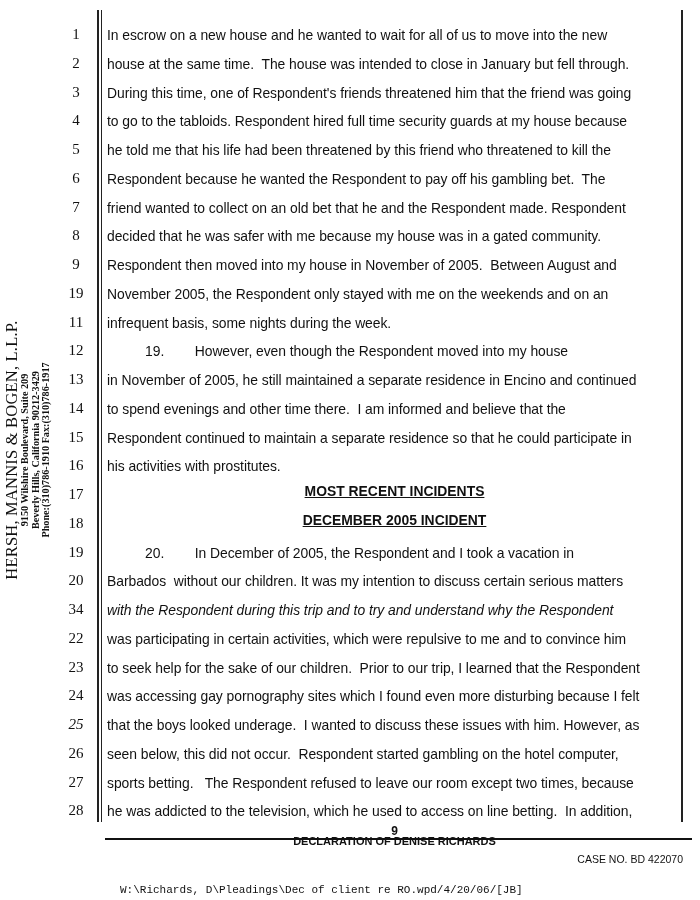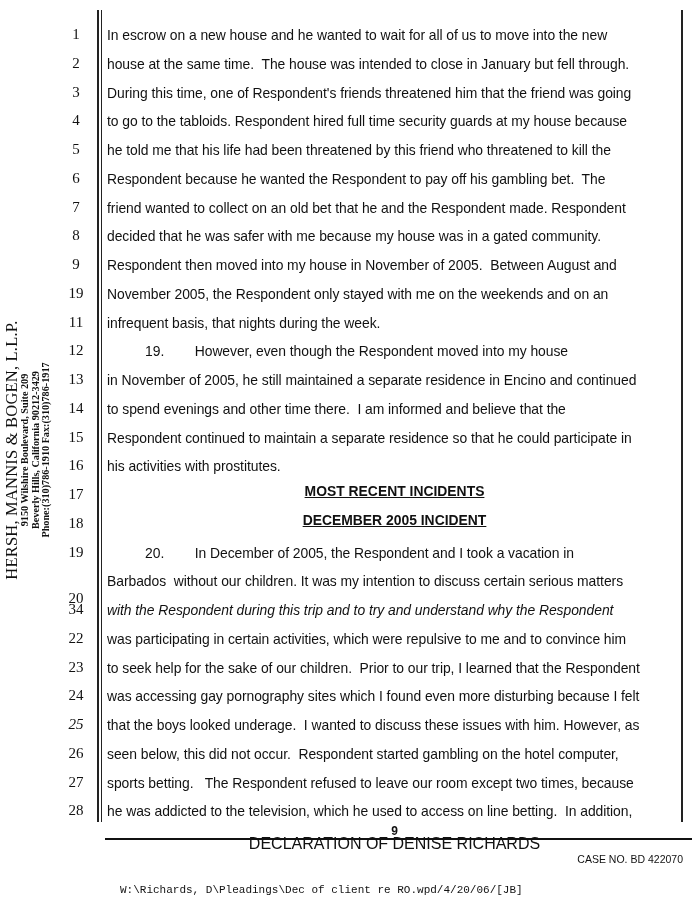--- a/index.html
+++ b/index.html
@@ -6,21 +6,21 @@
     body { width:700px; height:900px; position:relative; overflow:hidden; font-family:"Liberation Sans", sans-serif; color:#111; }
     .vline { position:absolute; background:#222; }
     .firm { position:absolute; left:-112px; top:420px; width:290px; height:60px; transform:rotate(-90deg); transform-origin:center; text-align:center; font-family:"Liberation Serif", serif; color:#111; }
     .firm .name { font-size:16.5px; letter-spacing:0.2px; line-height:17px; white-space:nowrap; }
     .firm .addr { font-size:10.2px; font-weight:bold; line-height:10.5px; white-space:nowrap; }
     .lnum { position:absolute; left:56px; width:40px; text-align:center; font-family:"Liberation Serif", serif; font-size:15px; }
     .line { position:absolute; left:107px; font-size:13.9px; white-space:nowrap; letter-spacing:-0.05px; }
     .heading { position:absolute; left:107px; width:575px; text-align:center; font-weight:bold; text-decoration:underline; font-size:13.9px; }
     .footer-rule { position:absolute; left:105px; width:587px; height:2px; background:#111; top:838px; }
     .pagenum { position:absolute; left:107px; width:575px; text-align:center; top:824px; font-size:12px; font-weight:bold; }
-    .footer-title { position:absolute; left:107px; width:575px; text-align:center; top:835px; font-size:16px; font-weight:normal; }
+    .footer-title { position:absolute; left:107px; width:575px; text-align:center; top:835px; font-size:11px; font-weight:bold; }
     .footer-path { position:absolute; left:120px; top:884px; font-size:11px;font-family:Liberation Mono, monospace; }
     .footer-case { position:absolute; right:17px; top:853px; font-size:10.5px; }
   </style>
 </head>
 <body>
 
 <div class="vline" style="left:97px; top:10px; width:1.5px; height:812px;"></div>
 <div class="vline" style="left:100.5px; top:10px; width:1.5px; height:812px;"></div>
 <div class="vline" style="left:681px; top:10px; width:1.5px; height:812px;"></div>
 
@@ -44,42 +44,42 @@
     <div class="lnum" style="top: 284.75px;">19</div>
     <div class="lnum" style="top: 313.5px;">11</div>
     <div class="lnum" style="top: 342.25px;">12</div>
     <div class="lnum" style="top: 371px;">13</div>
     <div class="lnum" style="top: 399.75px;">14</div>
     <div class="lnum" style="top: 428.5px;">15</div>
     <div class="lnum" style="top: 457.25px;">16</div>
     <div class="lnum" style="top: 486px;">17</div>
     <div class="lnum" style="top: 514.75px;">18</div>
     <div class="lnum" style="top: 543.5px;">19</div>
-    <div class="lnum" style="top: 572.25px; margin-top: 18px;">20</div>
+    <div class="lnum" style="top: 572.25px;">20</div>
     <div class="lnum" style="top: 601px;">34</div>
     <div class="lnum" style="top: 629.75px;">22</div>
     <div class="lnum" style="top: 658.5px;">23</div>
     <div class="lnum" style="top: 687.25px;">24</div>
     <div class="lnum" style="top: 716px; font-style: italic;">25</div>
     <div class="lnum" style="top: 744.75px;">26</div>
     <div class="lnum" style="top: 773.5px;">27</div>
     <div class="lnum" style="top: 802.25px;">28</div>
   </div>
 <div id="body-lines">
     <div class="line" style="top: 27px; white-space: pre;">In escrow on a new house and he wanted to wait for all of us to move into the new</div>
     <div class="line" style="top: 55.75px; white-space: pre;">house at the same time.  The house was intended to close in January but fell through.</div>
     <div class="line" style="top: 84.5px; white-space: pre;">During this time, one of Respondent's friends threatened him that the friend was going</div>
     <div class="line" style="top: 113.25px; white-space: pre;">to go to the tabloids. Respondent hired full time security guards at my house because</div>
     <div class="line" style="top: 142px; white-space: pre;">he told me that his life had been threatened by this friend who threatened to kill the</div>
     <div class="line" style="top: 170.75px; white-space: pre;">Respondent because he wanted the Respondent to pay off his gambling bet.  The</div>
     <div class="line" style="top: 199.5px; white-space: pre;">friend wanted to collect on an old bet that he and the Respondent made. Respondent</div>
     <div class="line" style="top: 228.25px; white-space: pre;">decided that he was safer with me because my house was in a gated community.</div>
     <div class="line" style="top: 257px; white-space: pre;">Respondent then moved into my house in November of 2005.  Between August and</div>
     <div class="line" style="top: 285.75px; white-space: pre;">November 2005, the Respondent only stayed with me on the weekends and on an</div>
-    <div class="line" style="top: 314.5px; white-space: pre;">infrequent basis, that nights during the week.</div>
+    <div class="line" style="top: 314.5px; white-space: pre;">infrequent basis, some nights during the week.</div>
     <div class="line" style="top: 343.25px; white-space: pre; text-align: right;">          19.        However, even though the Respondent moved into my house</div>
     <div class="line" style="top: 372px; white-space: pre;">in November of 2005, he still maintained a separate residence in Encino and continued</div>
     <div class="line" style="top: 400.75px; white-space: pre;">to spend evenings and other time there.  I am informed and believe that the</div>
     <div class="line" style="top: 429.5px; white-space: pre;">Respondent continued to maintain a separate residence so that he could participate in</div>
     <div class="line" style="top: 458.25px; white-space: pre;">his activities with prostitutes.</div>
     <div class="line" style="top: 544.5px; white-space: pre;">          20.        In December of 2005, the Respondent and I took a vacation in</div>
     <div class="line" style="top: 573.25px; white-space: pre;">Barbados  without our children. It was my intention to discuss certain serious matters</div>
     <div class="line" style="top: 602px; white-space: pre; font-style: italic;">with the Respondent during this trip and to try and understand why the Respondent</div>
     <div class="line" style="top: 630.75px; white-space: pre;">was participating in certain activities, which were repulsive to me and to convince him</div>
     <div class="line" style="top: 659.5px; white-space: pre;">to seek help for the sake of our children.  Prior to our trip, I learned that the Respondent</div>

